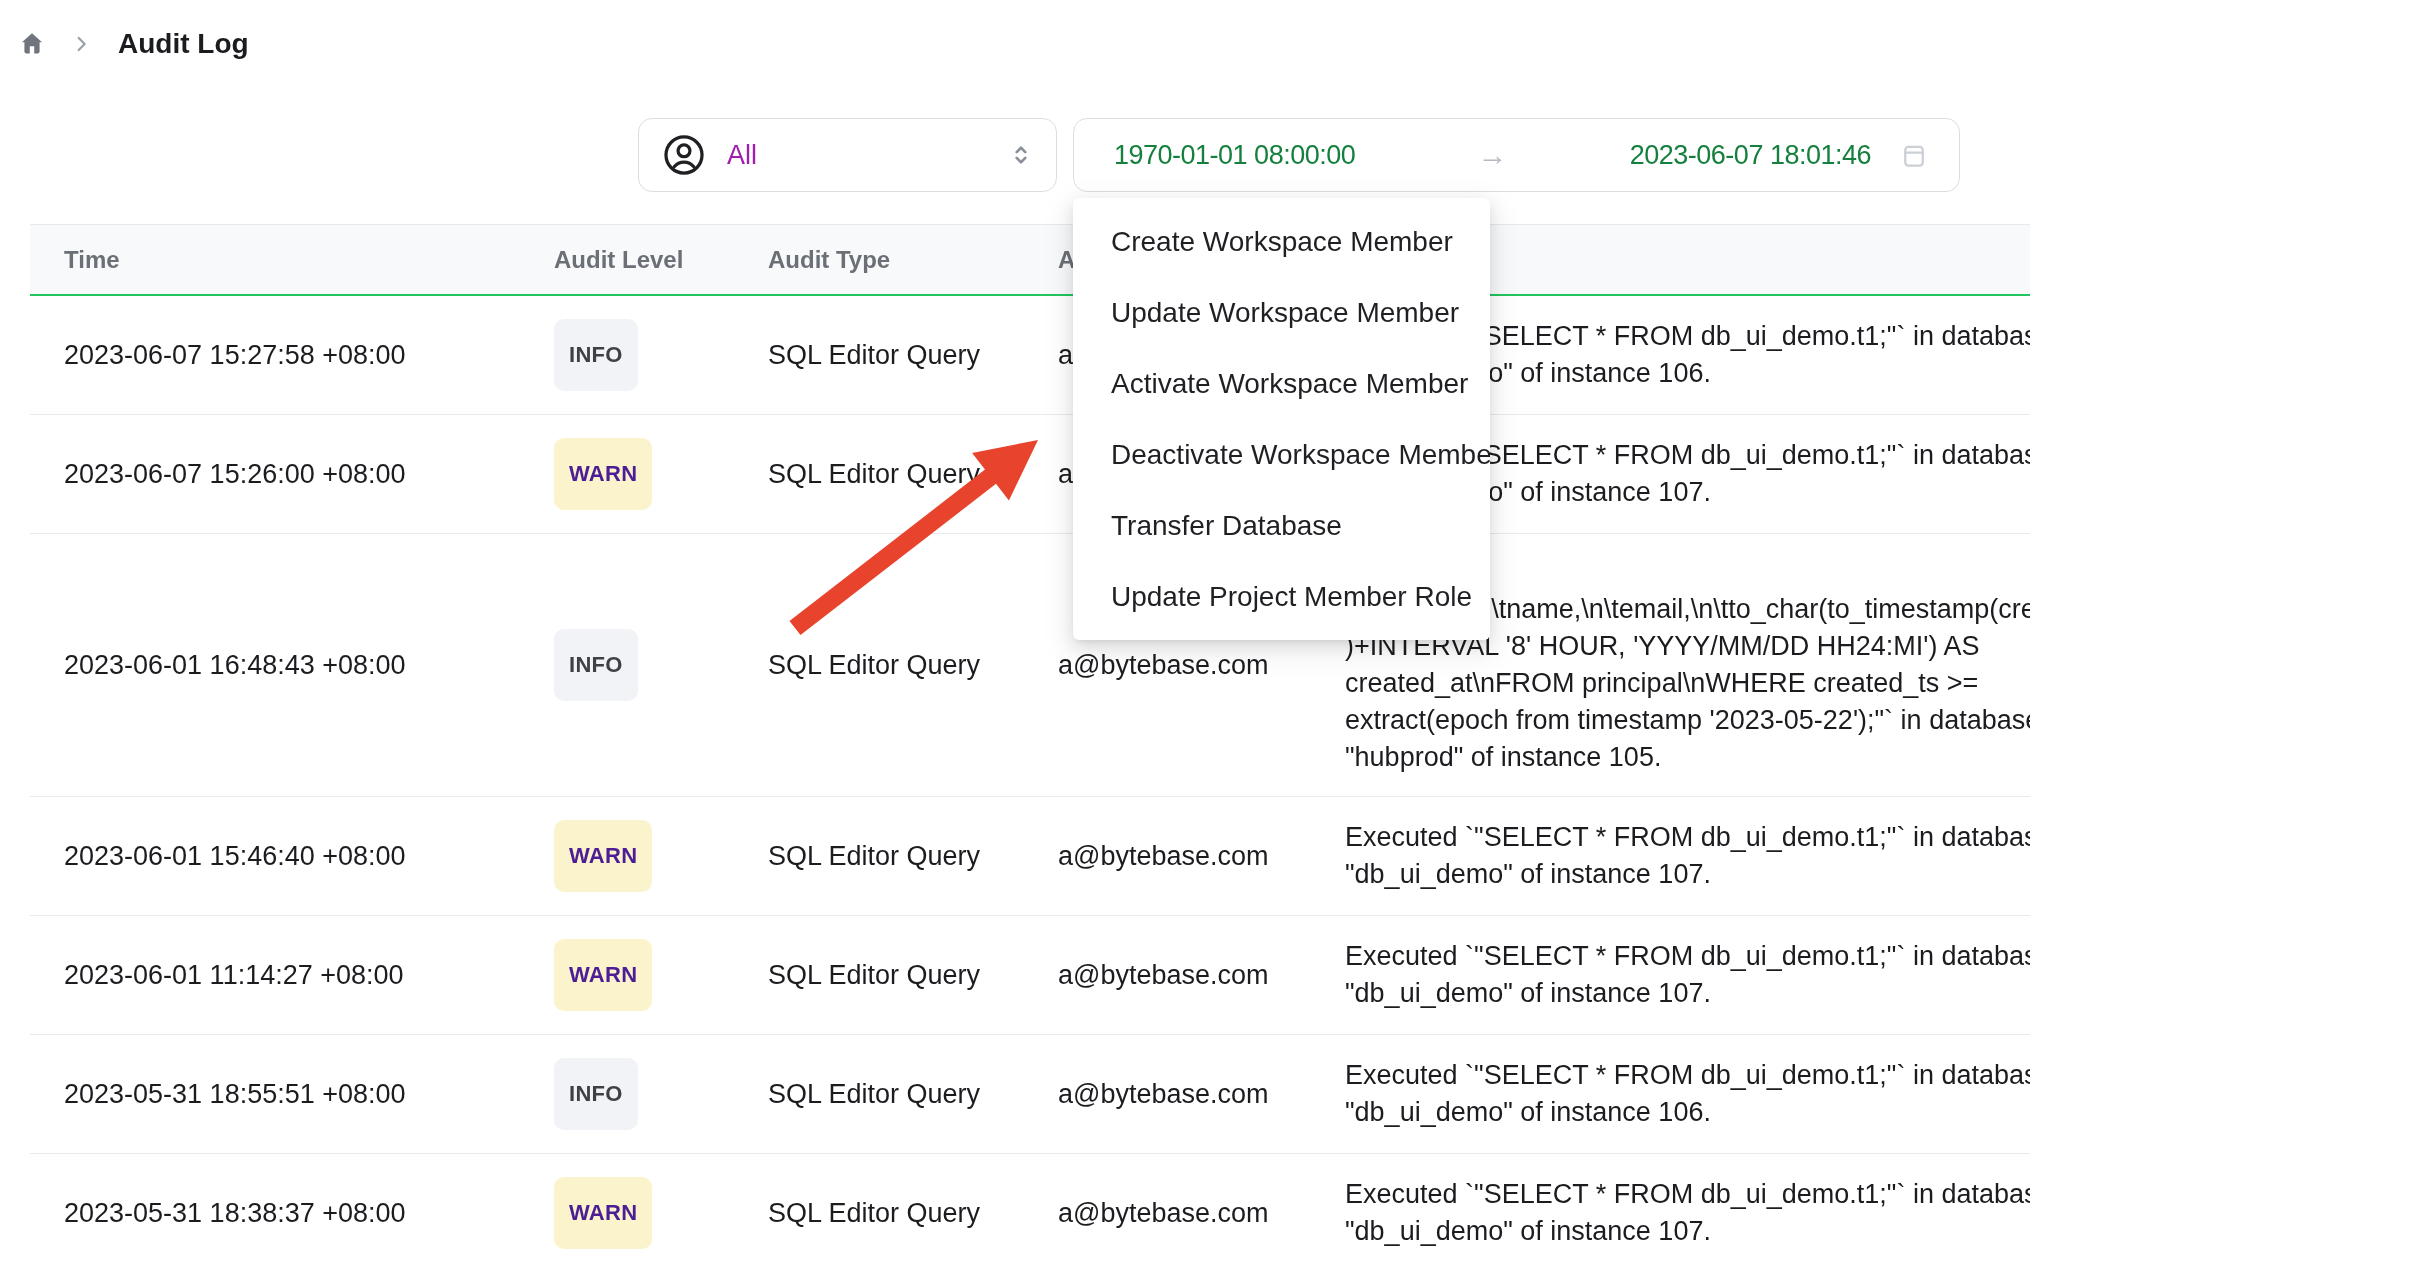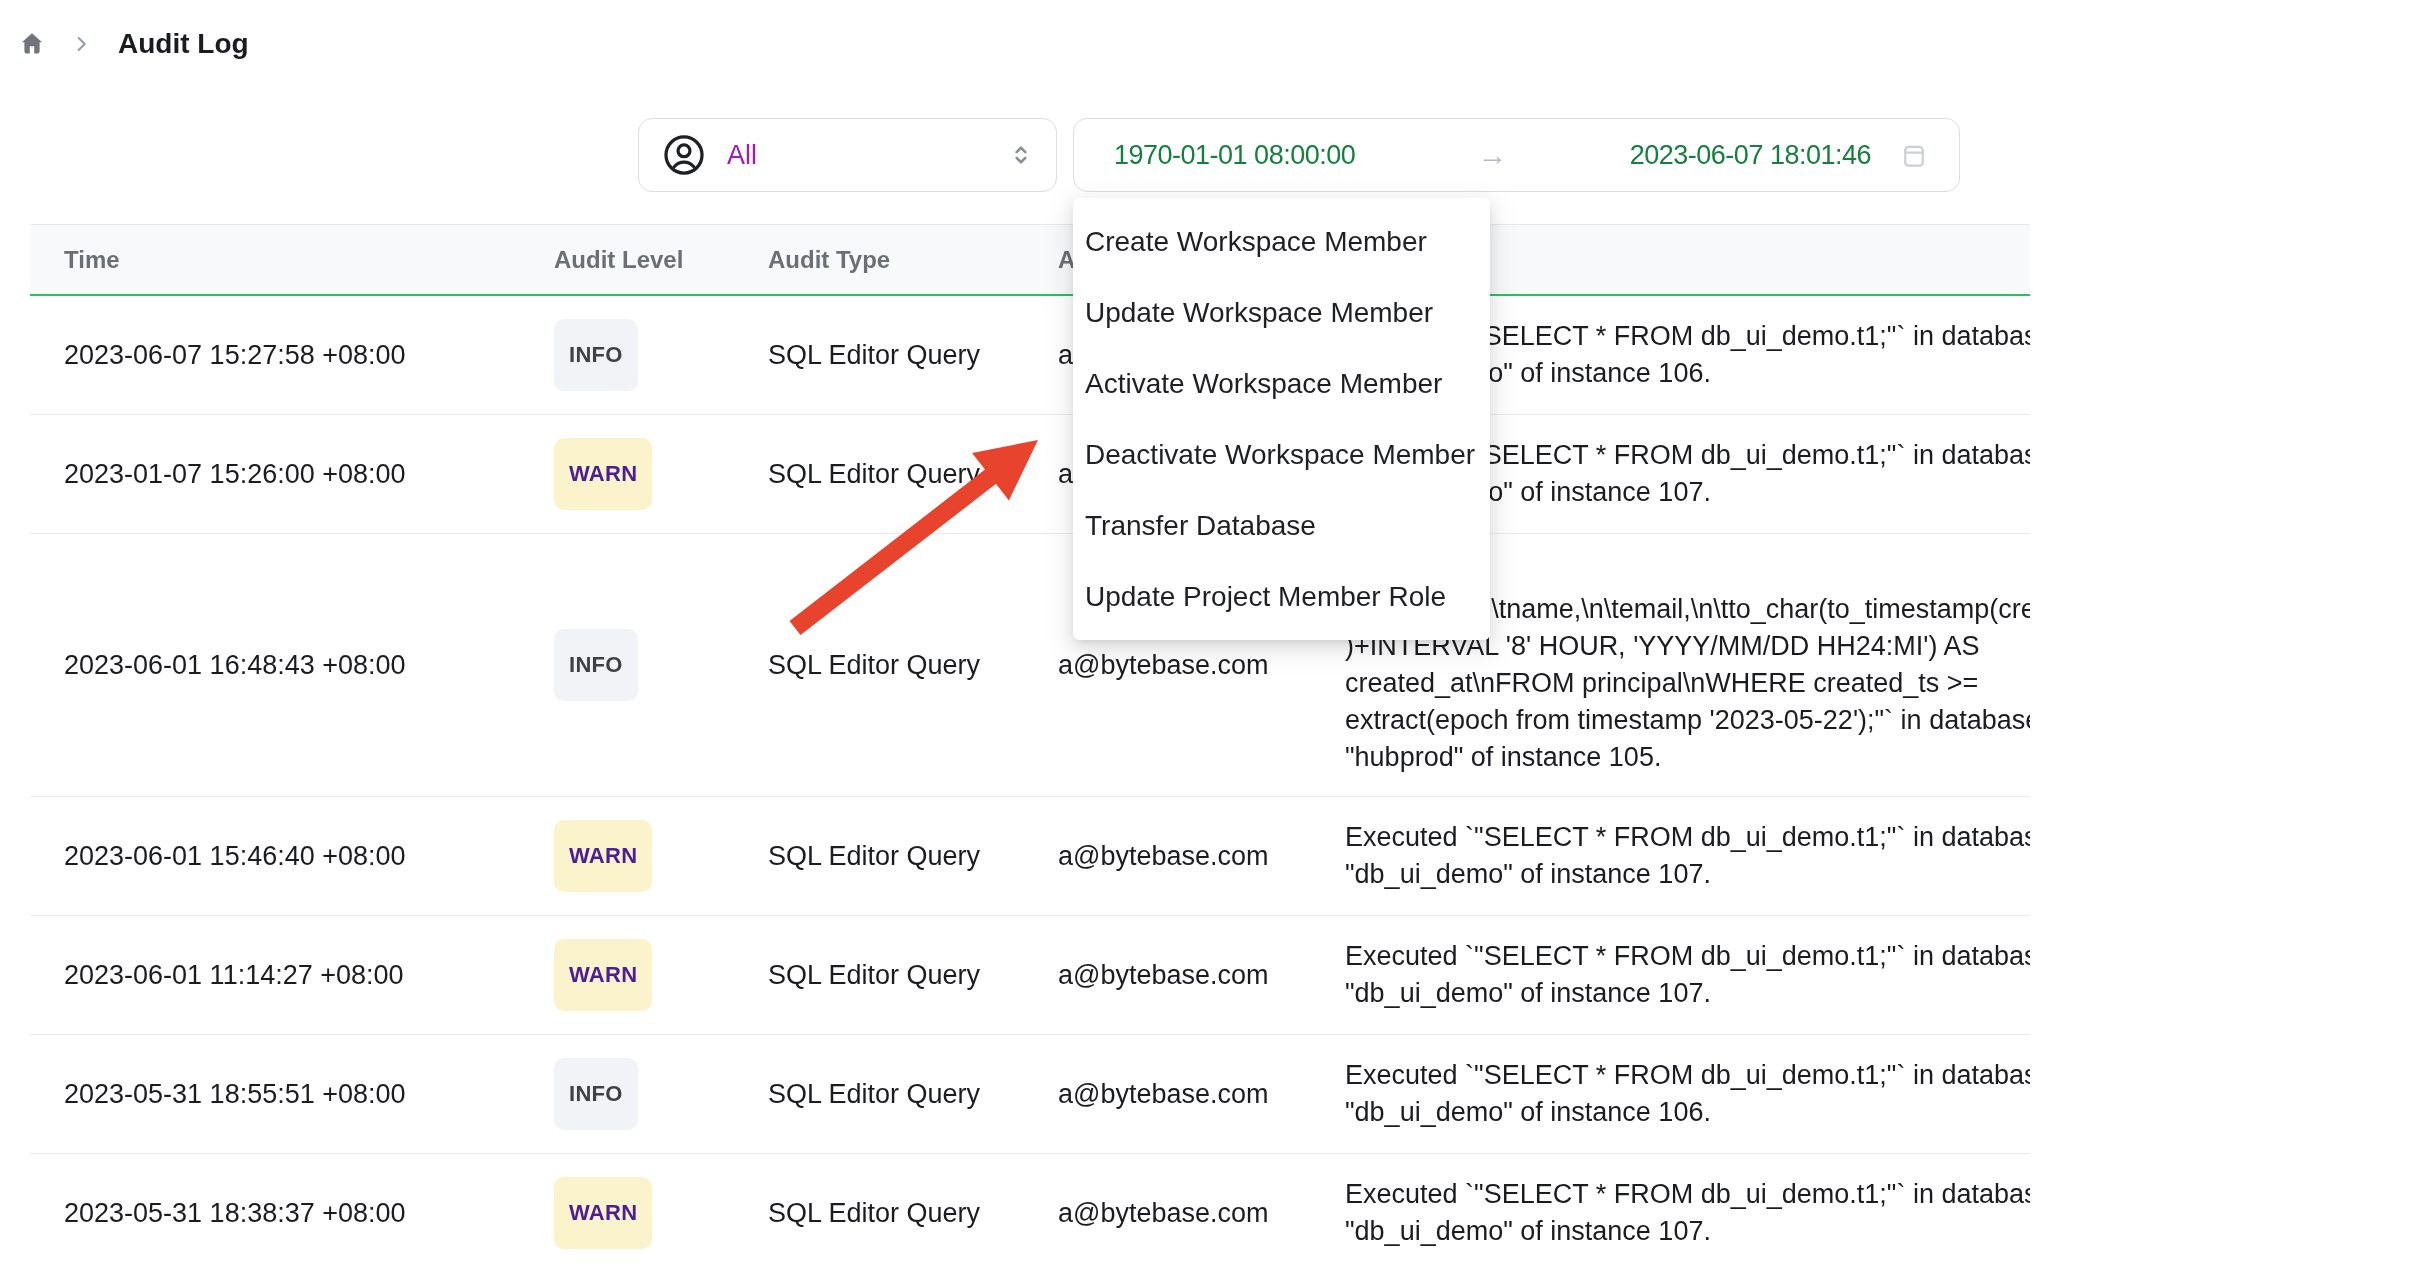--- a/index.html
+++ b/index.html
@@ -24,21 +24,21 @@
   .ctl-date { width:887px; border:1.5px solid #dcdee3; padding:0 30px 0 40px; }
   .date-text { font-size:27px; color:#15803d; letter-spacing:-0.5px; }
   .date-arrow { font-size:30px; color:#b6bac2; }
   .cal-icon { margin-left:28px; }
 
   
   .type-menu { position:absolute; left:1073px; top:198px; width:417px; padding:8px 0;
     background:#fff; border-radius:6px; z-index:30;
     box-shadow:0 3px 6px -4px rgba(0,0,0,.14), 0 6px 16px 0 rgba(0,0,0,.10), 0 9px 28px 8px rgba(0,0,0,.06); }
   .menu-item { height:71px; line-height:71px; font-size:28px; color:#1f2023;
-    padding:0 75px 0 12px; overflow:hidden; white-space:nowrap; cursor:pointer; }
+    padding:0 75px 0 38px; overflow:hidden; white-space:nowrap; cursor:pointer; }
 
   
   .audit-table { position:absolute; left:30px; top:224px; width:2350px; z-index:1; }
   .thead, .row { display:grid; grid-template-columns:524px 214px 290px 287px 815px 220px; align-items:center; }
   .thead { height:72px; background:#f8f9fb; border-top:1px solid #e8e9ec; border-bottom:2px solid #22c55e;
     font-size:24px; font-weight:600; color:#6b7076; }
   .row { border-bottom:1.5px solid #e8e9ec; padding:20px 0; font-size:27px; color:#1b1c1f; }
   .c-time, .h-time { padding-left:34px; white-space:nowrap; }
   .c-comment { line-height:37px; word-break:break-word; padding-right:30px; }
   .badge { display:inline-block; padding:23px 15px; border-radius:10px; font-size:22px; font-weight:700; letter-spacing:.3px; }
@@ -141,21 +141,21 @@
                 <path d="M14 3.5V6a1.5 1.5 0 0 0 1.5 1.5H18"></path>
                 <circle cx="11.3" cy="13.2" r="2.4"></circle>
                 <path d="M13.1 15l2.2 2.2"></path>
               </svg>
             </span>
           </button>
       </div>
     </div>
 
     <div class="row">
-      <div class="c-time">2023-01-07 15:26:00 +08:00</div>
+      <div class="c-time">2023-06-07 15:26:00 +08:00</div>
       <div><span class="badge warn">WARN</span></div>
       <div>SQL Editor Query</div>
       <div>a@bytebase.com</div>
       <div class="c-comment">Executed `"SELECT * FROM db_ui_demo.t1;"` in database "db_ui_demo" of instance 107.</div>
       <div>
         <button class="payload-btn">
             <span>
               <svg width="44" height="44" viewBox="0 0 24 24" fill="none" stroke="#5046e5" stroke-width="1.5" stroke-linecap="round" stroke-linejoin="round">
                 <path d="M14 3.5H8a2 2 0 0 0-2 2v13a2 2 0 0 0 2 2h8a2 2 0 0 0 2-2V7.5L14 3.5z"></path>
                 <path d="M14 3.5V6a1.5 1.5 0 0 0 1.5 1.5H18"></path>

